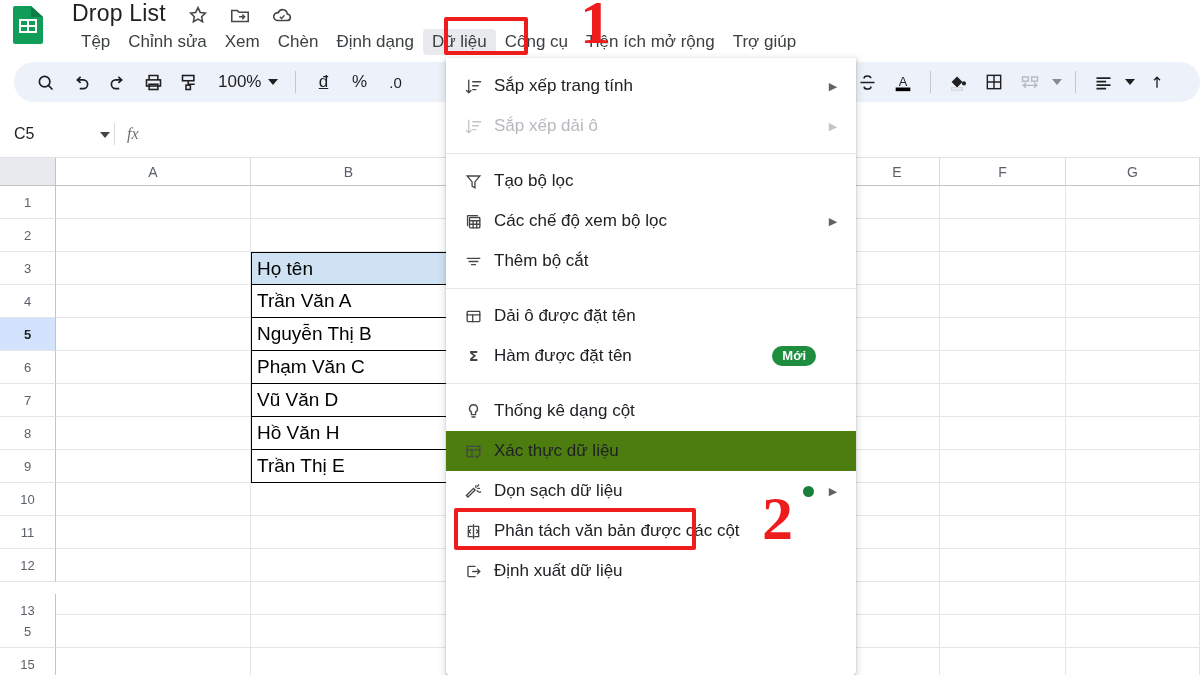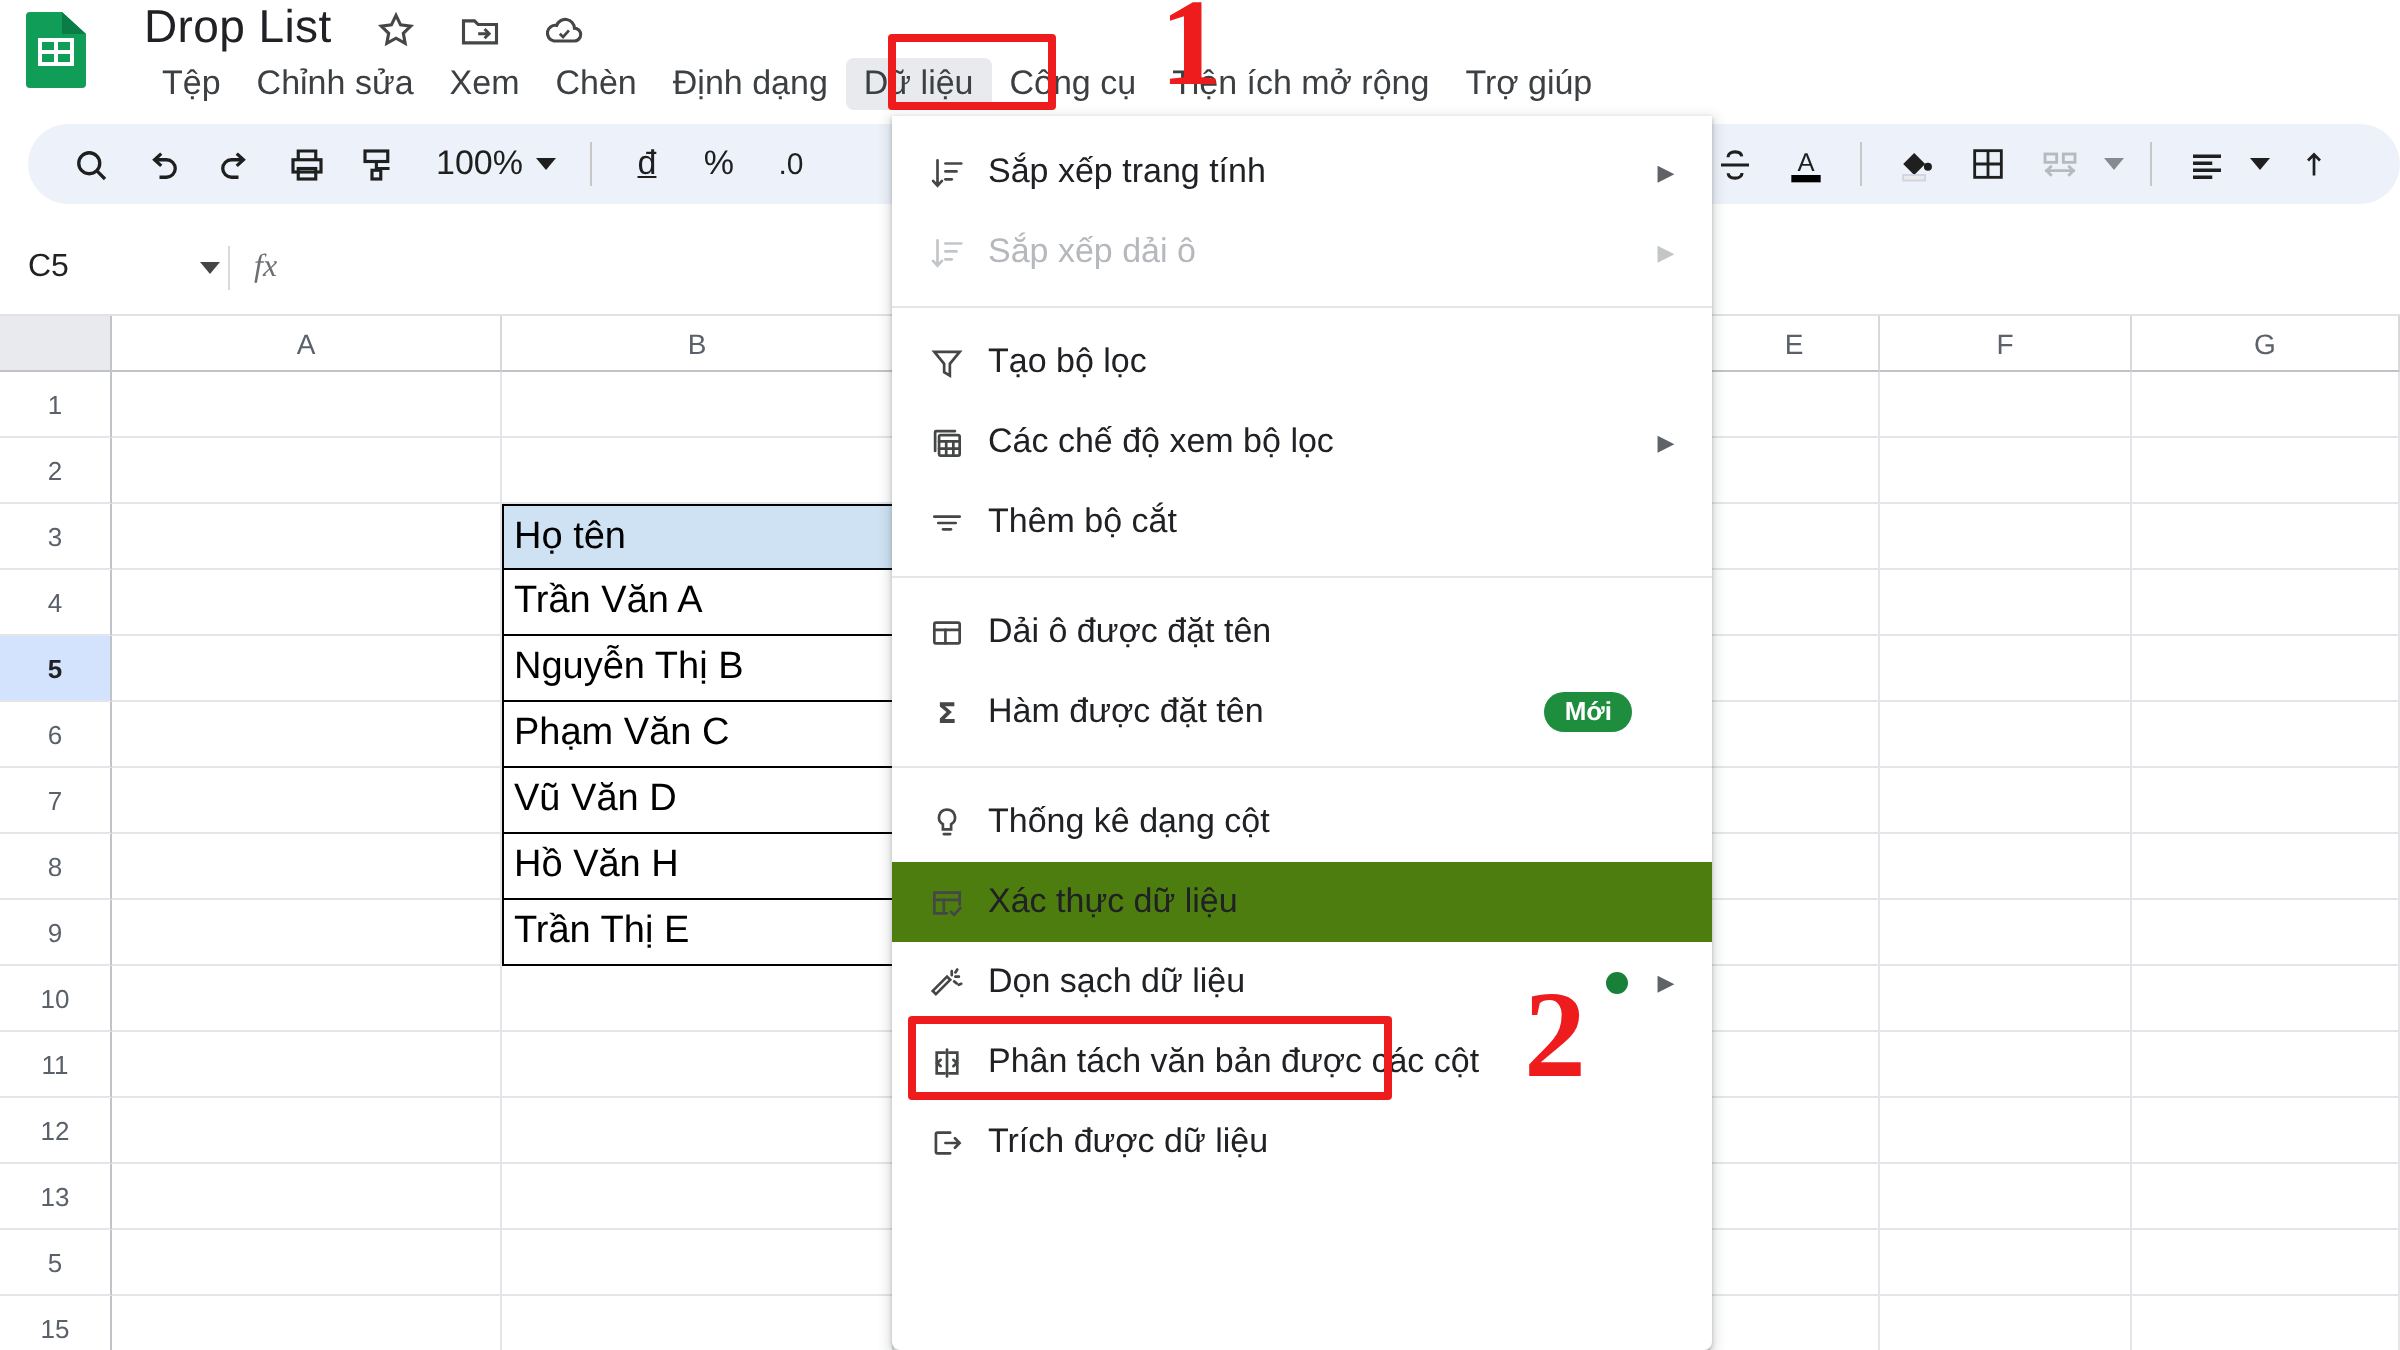--- a/index.html
+++ b/index.html
@@ -342,21 +342,21 @@
         <div class="rowhead" style="top: 94px;">3</div>
         <div class="rowhead" style="top: 127px;">4</div>
         <div class="rowhead sel" style="top: 160px;">5</div>
         <div class="rowhead" style="top: 193px;">6</div>
         <div class="rowhead" style="top: 226px;">7</div>
         <div class="rowhead" style="top: 259px;">8</div>
         <div class="rowhead" style="top: 292px;">9</div>
         <div class="rowhead" style="top: 325px;">10</div>
         <div class="rowhead" style="top: 358px;">11</div>
         <div class="rowhead" style="top: 391px;">12</div>
-        <div class="rowhead" style="top: 424px;">13</div>
+        <div class="rowhead" style="top: 436px;">13</div>
         <div class="rowhead" style="top: 457px;">5</div>
         <div class="rowhead" style="top: 490px;">15</div>
       </div>
     <div id="cells">
         <div class="cell" style="left: 56px; width: 195px; top: 28px;"></div>
         <div class="cell" style="left: 251px; width: 196px; top: 28px;"></div>
         <div class="cell" style="left: 447px; width: 204px; top: 28px;"></div>
         <div class="cell" style="left: 651px; width: 204px; top: 28px;"></div>
         <div class="cell" style="left: 855px; width: 85px; top: 28px;"></div>
         <div class="cell" style="left: 940px; width: 126px; top: 28px;"></div>
@@ -600,21 +600,21 @@
           <span class="mlabel">Phân tách văn bản được các cột</span>
           <span class="arrow"></span>
         </div>
         <div class="mrow">
           <span class="mi">
             <svg viewBox="0 0 24 24" width="19" height="19" fill="none" stroke="currentColor" stroke-width="1.7" stroke-linecap="round">
               <path d="M14 5.5H6a1 1 0 0 0-1 1v11a1 1 0 0 0 1 1h8"></path>
               <path d="M11 12h9M17 9l3 3-3 3"></path>
             </svg>
           </span>
-          <span class="mlabel">Trích được dữ liệu</span>
+          <span class="mlabel">Định xuất dữ liệu</span>
           <span class="arrow"></span>
         </div>
       </div>
   </div>
 
   <div class="redbox rb-menu"></div>
   <div class="rnum rn-1">1</div>
   <div class="redbox rb-item"></div>
   <div class="rnum rn-2">2</div>
 

